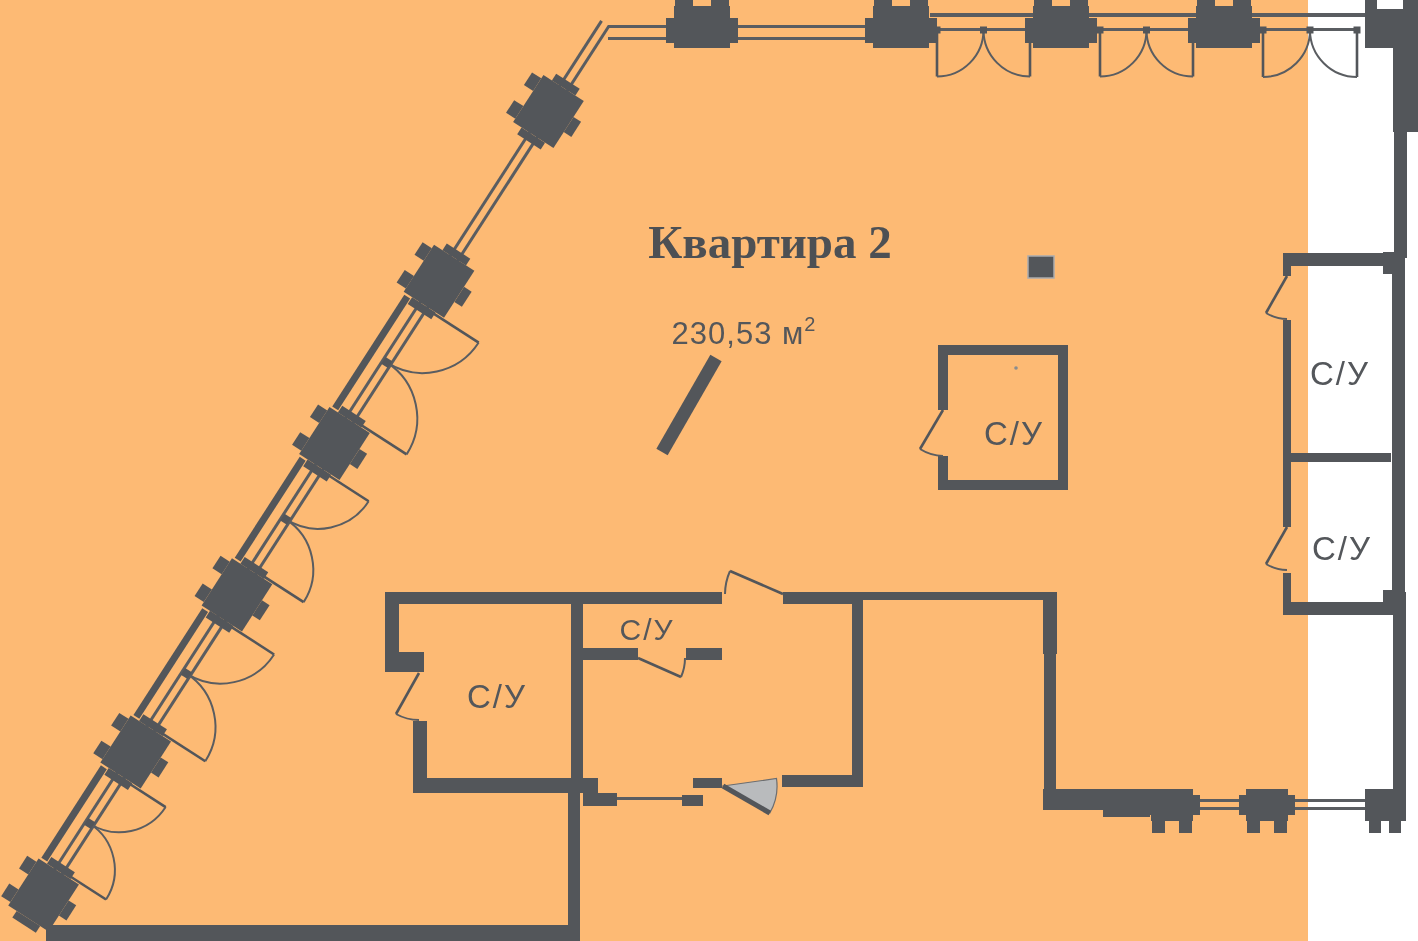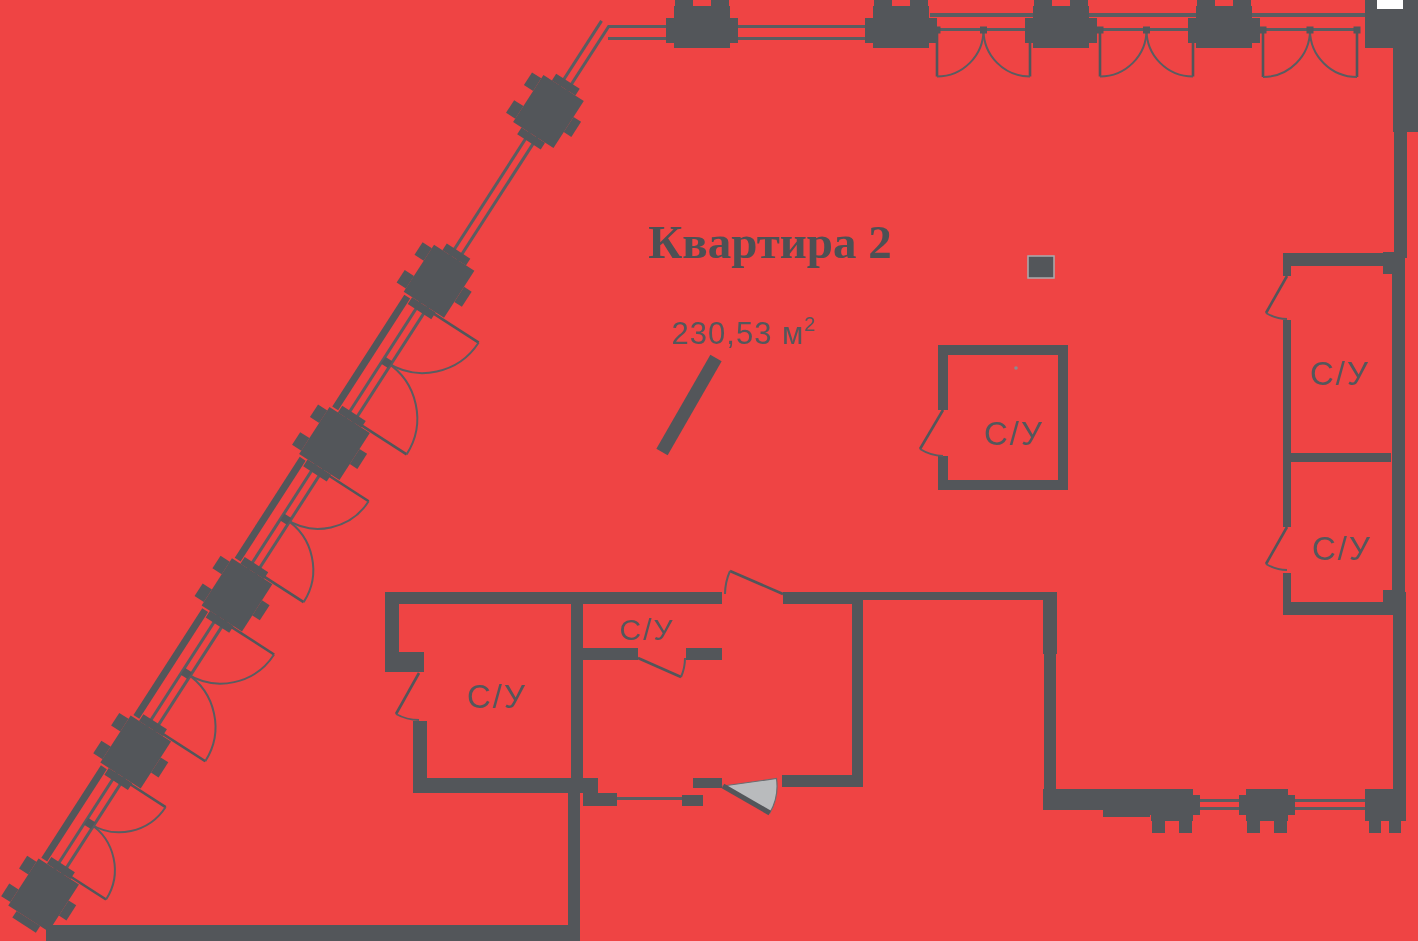--- a/index.html
+++ b/index.html
@@ -1,16 +1,16 @@
 <!DOCTYPE html>
 <html><head>
 <meta charset="utf-8">
 <style>
   html,body{margin:0;padding:0;background:#ffffff;width:1418px;height:941px;overflow:hidden;}
-  .plan-wrap{position:relative;width:1418px;height:941px;background:#ef4444;}
+  .plan-wrap{position:relative;width:1308px;height:941px;background:#fdba74;}
   svg{display:block}
   .wall{fill:#53565a;stroke:none}
   .leaf{stroke:#53565a;stroke-width:2.6;fill:none}
   .arc{stroke:#5a5d61;stroke-width:2;fill:none}
   .thin{fill:#5a5d61}
   .t-title{font-family:"Liberation Serif","DejaVu Serif",serif;font-weight:bold;font-size:47px;fill:#4d5054;}
   .t-area{font-family:"Liberation Sans","DejaVu Sans",sans-serif;font-size:31px;fill:#54575b;letter-spacing:1px;}
   .t-room{font-family:"Liberation Sans","DejaVu Sans",sans-serif;font-size:33px;fill:#54575b;letter-spacing:2px;}
   .t-room-s{font-size:30px;}
 </style>

